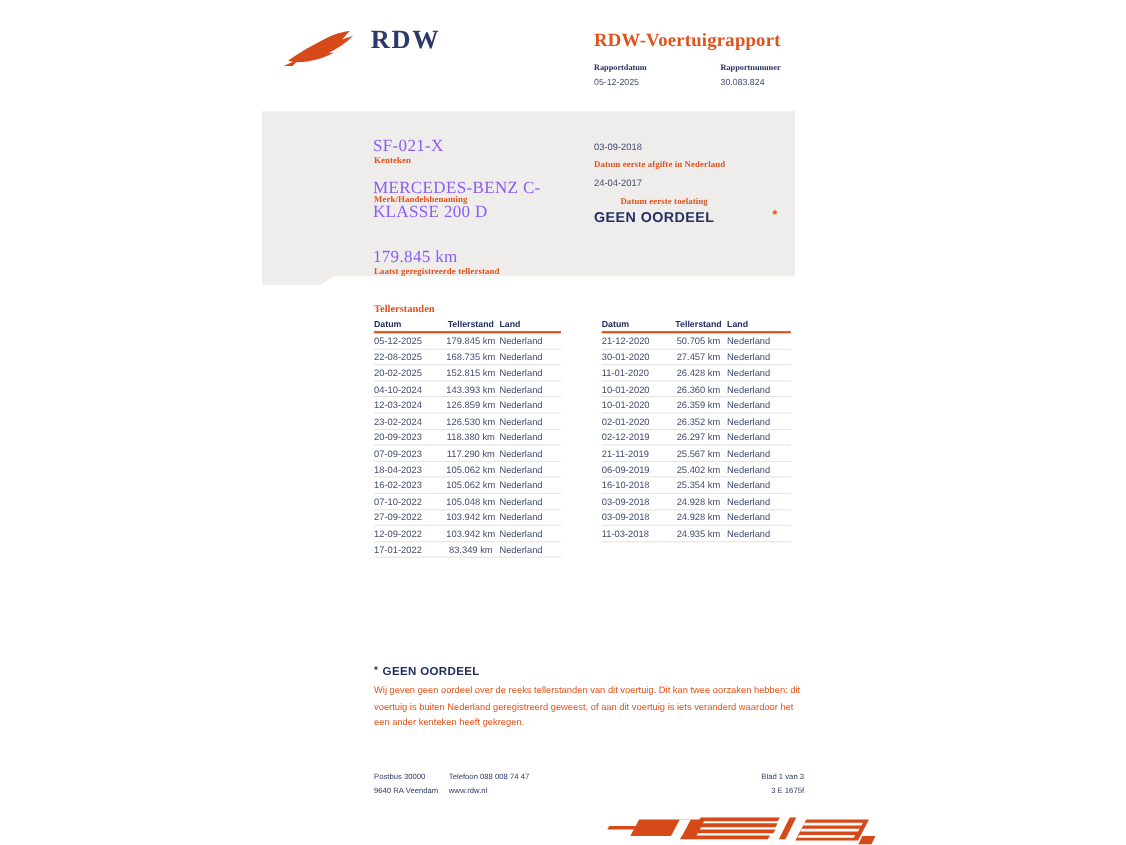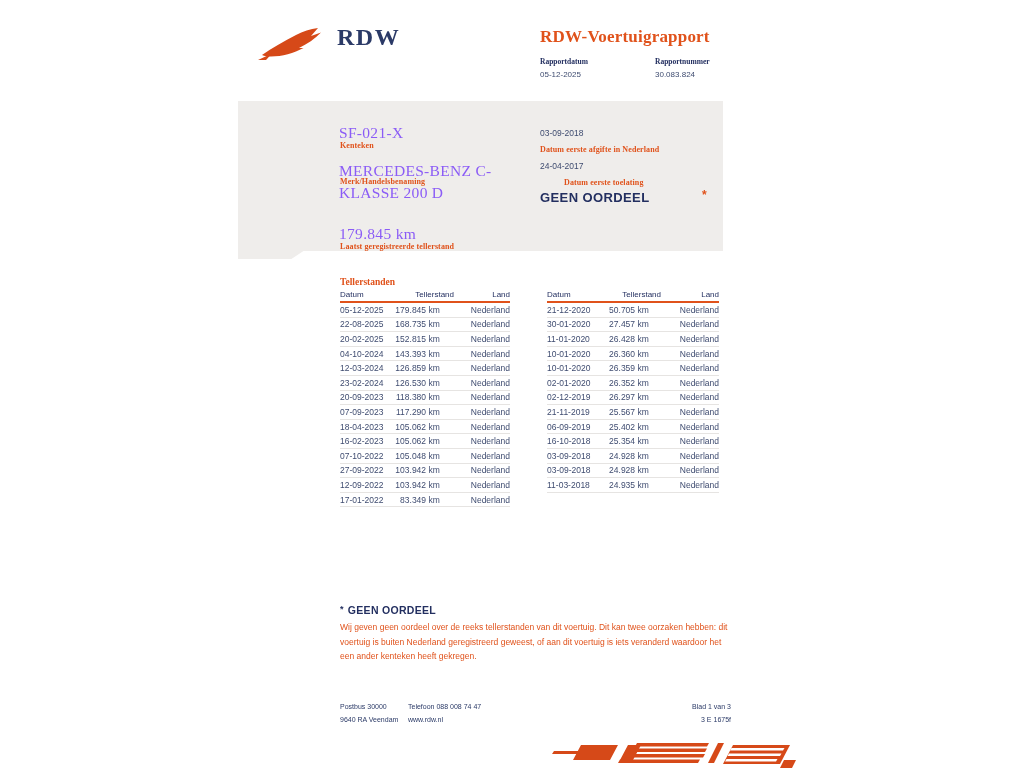--- a/index.html
+++ b/index.html
@@ -51,26 +51,26 @@
   .oordeel-mark{position:absolute;left:464px;top:87px;color:var(--accent);
     font-weight:bold;font-size:12px;}
 
   
   .section-title{position:absolute;left:340px;top:277px;font-family:"Liberation Serif",serif;
     font-weight:bold;font-size:9.5px;color:var(--accent);}
   .tsec{position:absolute;top:290px;}
   .tsec-left{left:340px;width:170px;}
   .tsec-right{left:547px;width:172px;}
   .t-head{display:flex;height:13px;border-bottom:2px solid var(--accent);align-items:flex-start;}
-  .t-head .hcell{font-weight:normal;font-size:8px;color:var(--navy-dark);}
+  .t-head .hcell{font-weight:bold;font-size:8px;color:var(--navy-dark);}
   .t-row{display:flex;height:14.6px;align-items:center;border-bottom:1px solid var(--row-line);}
   .t-cell{font-size:8.5px;color:var(--table-text);}
   .c0{width:62px;text-align:left;}
-  .c1{width:52px;text-align:right;}
-  .c2{flex:1;text-align:right;margin-left:31px;}
+  .c1{width:52px;text-align:center;}
+  .c2{flex:1;text-align:left;}
 
   
   .fn-title{position:absolute;left:340px;top:604px;font-weight:bold;font-size:10.5px;
     color:var(--navy-dark);letter-spacing:.3px;}
   .fn-title .mark{color:var(--navy-dark);font-size:9px;margin-right:4px;vertical-align:2px;}
   .fn-text{position:absolute;left:340px;top:620px;width:392px;font-size:8.5px;
     line-height:14.5px;color:var(--accent);}
 
   
   .foot{position:absolute;font-size:7px;color:var(--navy);}

